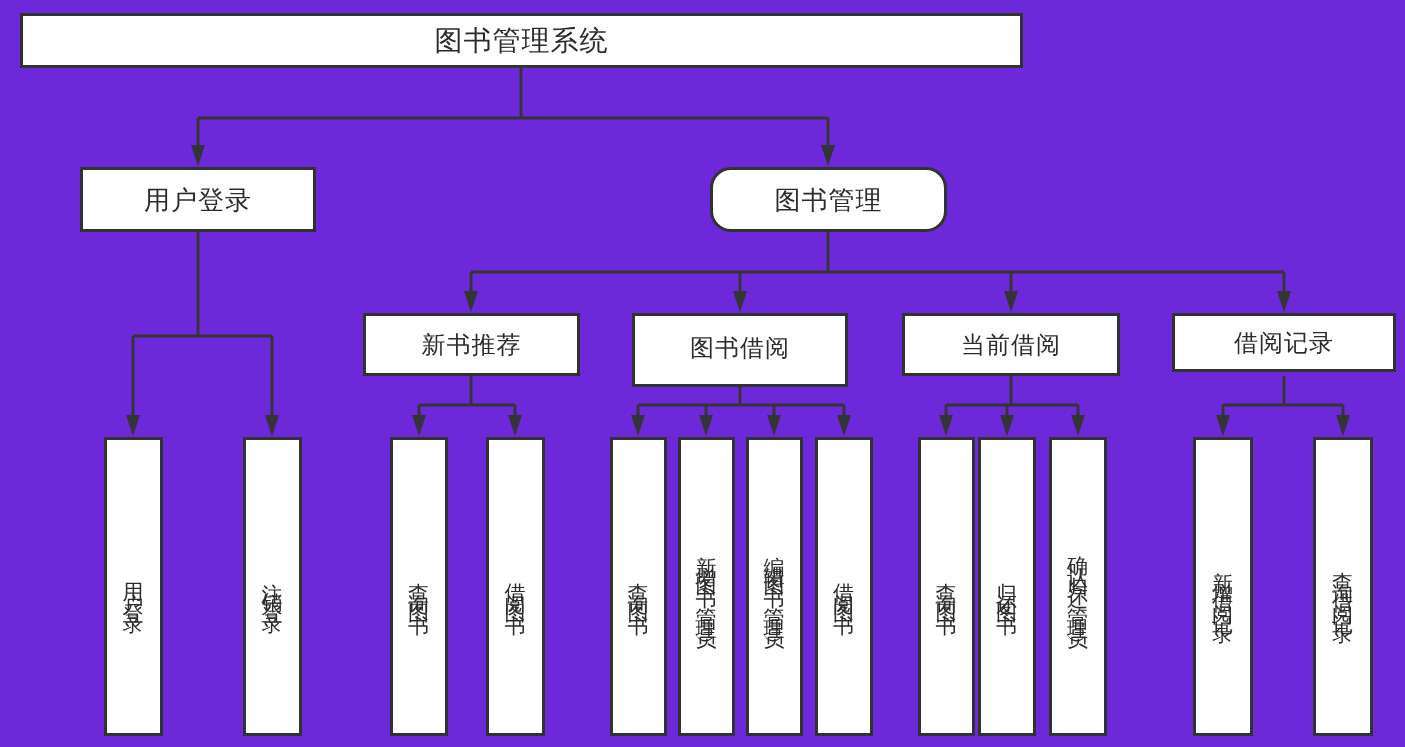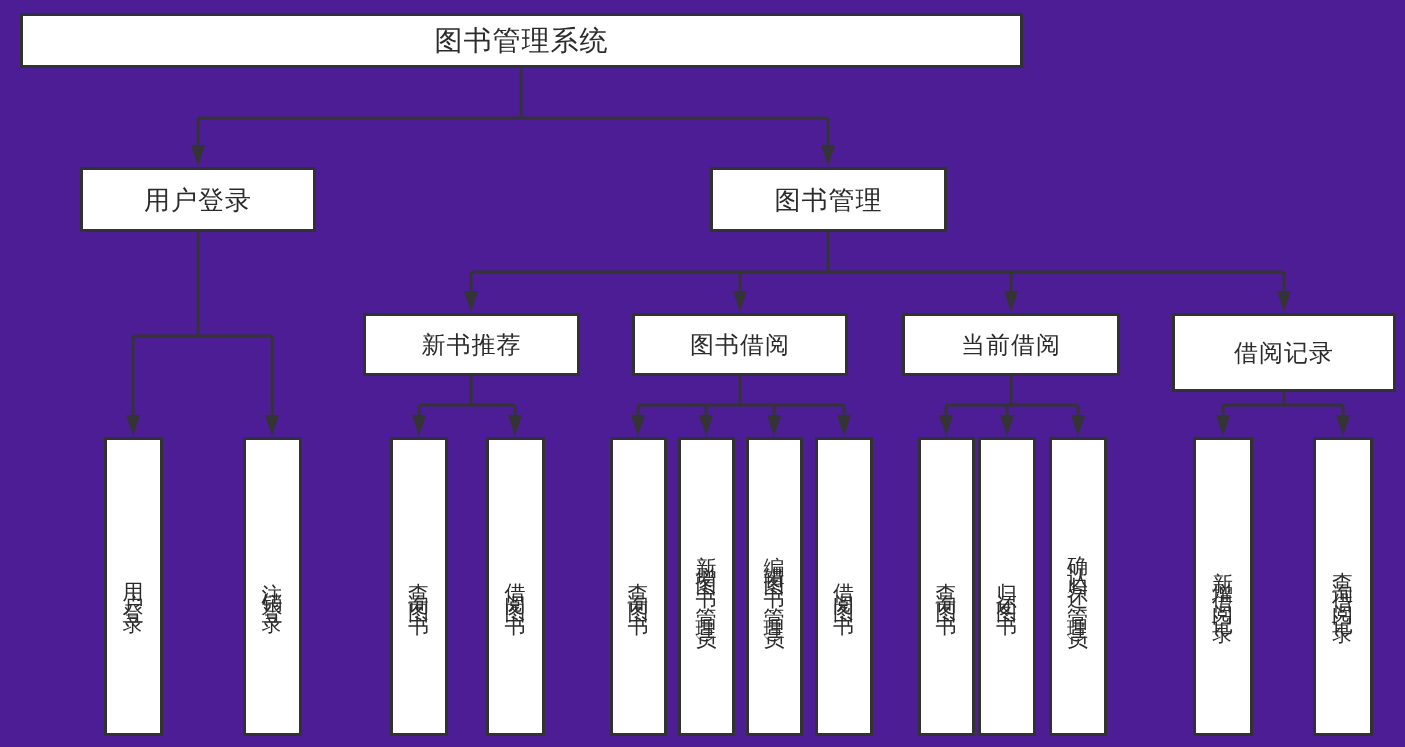--- a/index.html
+++ b/index.html
@@ -1,17 +1,17 @@
 <!DOCTYPE html>
 <html><head>
 <meta charset="utf-8">
 <style>
   html,body{margin:0;padding:0;background:#fff;}
   #stage{
-    position:relative;width:1405px;height:747px;background:#4c1d95;overflow:hidden;
+    position:relative;width:1405px;height:747px;background:#6d28d9;overflow:hidden;
     font-family:"Liberation Sans","DejaVu Sans",sans-serif;
   }
   #wires{position:absolute;left:0;top:0;z-index:0;}
   .node{
     position:absolute;box-sizing:border-box;background:#fff;
     border:3px solid #323232;color:#2b2b2b;z-index:1;
     display:flex;align-items:center;justify-content:center;
     line-height:1;white-space:nowrap;
   }
   .hbox{letter-spacing:1px;}
@@ -59,26 +59,26 @@
       <polygon points="1007,436 1000,415 1014,415"></polygon>
       <polygon points="1078,436 1071,415 1085,415"></polygon>
       <polygon points="1223,436 1216,415 1230,415"></polygon>
       <polygon points="1343,436 1336,415 1350,415"></polygon>
     </g>
   </svg>
 
   <div class="node hbox" style="left:20px;top:13px;width:1003px;height:55px;font-size:28px;">图书管理系统</div>
 
   <div class="node hbox" style="left:80px;top:167px;width:236px;height:65px;font-size:26px;">用户登录</div>
-  <div class="node hbox" style="left:710px;top:167px;width:237px;height:65px;font-size:26px;">图书管理</div>
+  <div class="node hbox" style="left:710px;top:167px;width:237px;height:65px;font-size:26px;border-radius:21px;">图书管理</div>
 
   <div class="node hbox" style="left:363px;top:313px;width:217px;height:63px;font-size:24px;">新书推荐</div>
-  <div class="node hbox" style="left:632px;top:313px;width:216px;height:63px;font-size:24px;">图书借阅</div>
+  <div class="node hbox" style="left:632px;top:313px;width:216px;height:74px;font-size:24px;font-family:Liberation Mono, monospace;">图书借阅</div>
   <div class="node hbox" style="left:902px;top:313px;width:218px;height:63px;font-size:24px;font-family:Liberation Serif, serif;">当前借阅</div>
-  <div class="node hbox" style="left:1172px;top:313px;width:224px;height:79px;font-size:24px;">借阅记录</div>
+  <div class="node hbox" style="left:1172px;top:313px;width:224px;height:59px;font-size:24px;">借阅记录</div>
 
   <div class="node vbox" style="left:104px;width:59px;">用户登录</div>
   <div class="node vbox" style="left:243px;width:59px;">注销登录</div>
 
   <div class="node vbox" style="left:390px;width:58px;">查询图书</div>
   <div class="node vbox" style="left:486px;width:59px;">借阅图书</div>
 
   <div class="node vbox" style="left:610px;width:57px;">查询图书</div>
   <div class="node vbox" style="left:678px;width:57px;">新增图书（管理员）</div>
   <div class="node vbox" style="left:746px;width:57px;">编辑图书（管理员）</div>

